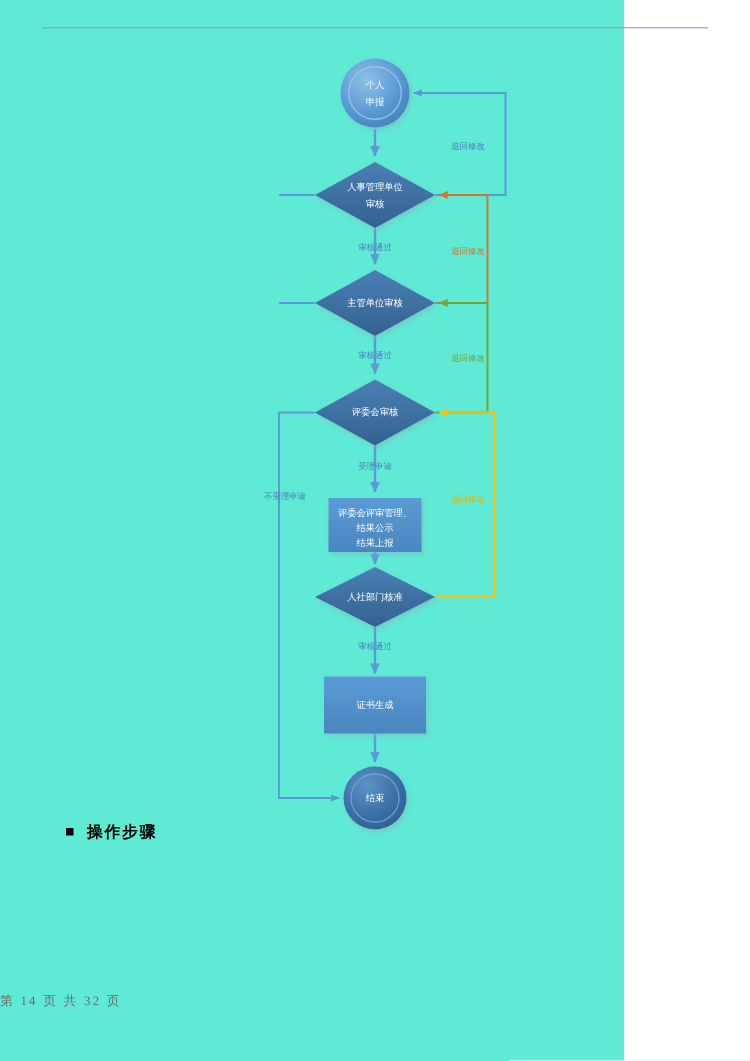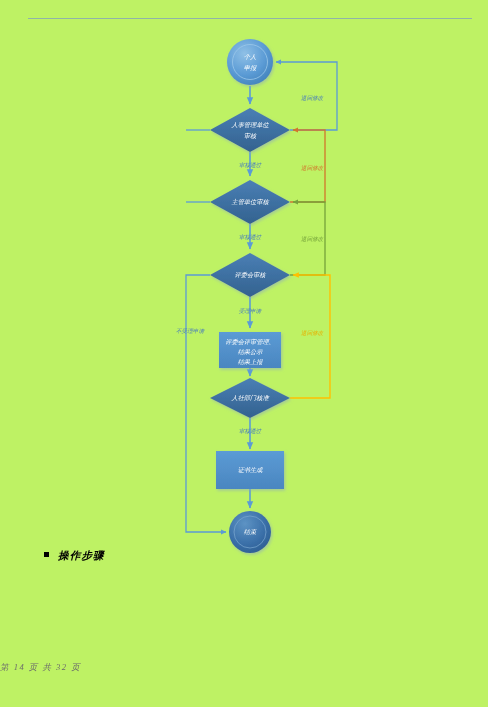--- a/index.html
+++ b/index.html
@@ -11,24 +11,23 @@
   body {
     width: 500px;
     height: 707px;
     position: relative;
     font-family: "Liberation Serif", "DejaVu Serif", serif;
     overflow: hidden;
   }
   #page {
     position: absolute;
     left: 0; top: 0;
-    width: 488px;
+    width: 416px;
     height: 707px;
-    background: #bef264;
-    font-style: italic;
+    background: #5eead4;
   }
   
   .page-rule {
     position: absolute;
     left: 28px;
     top: 18px;
     width: 444px;
     height: 1px;
     background: #7f9fbf;
     opacity: 0.75;

